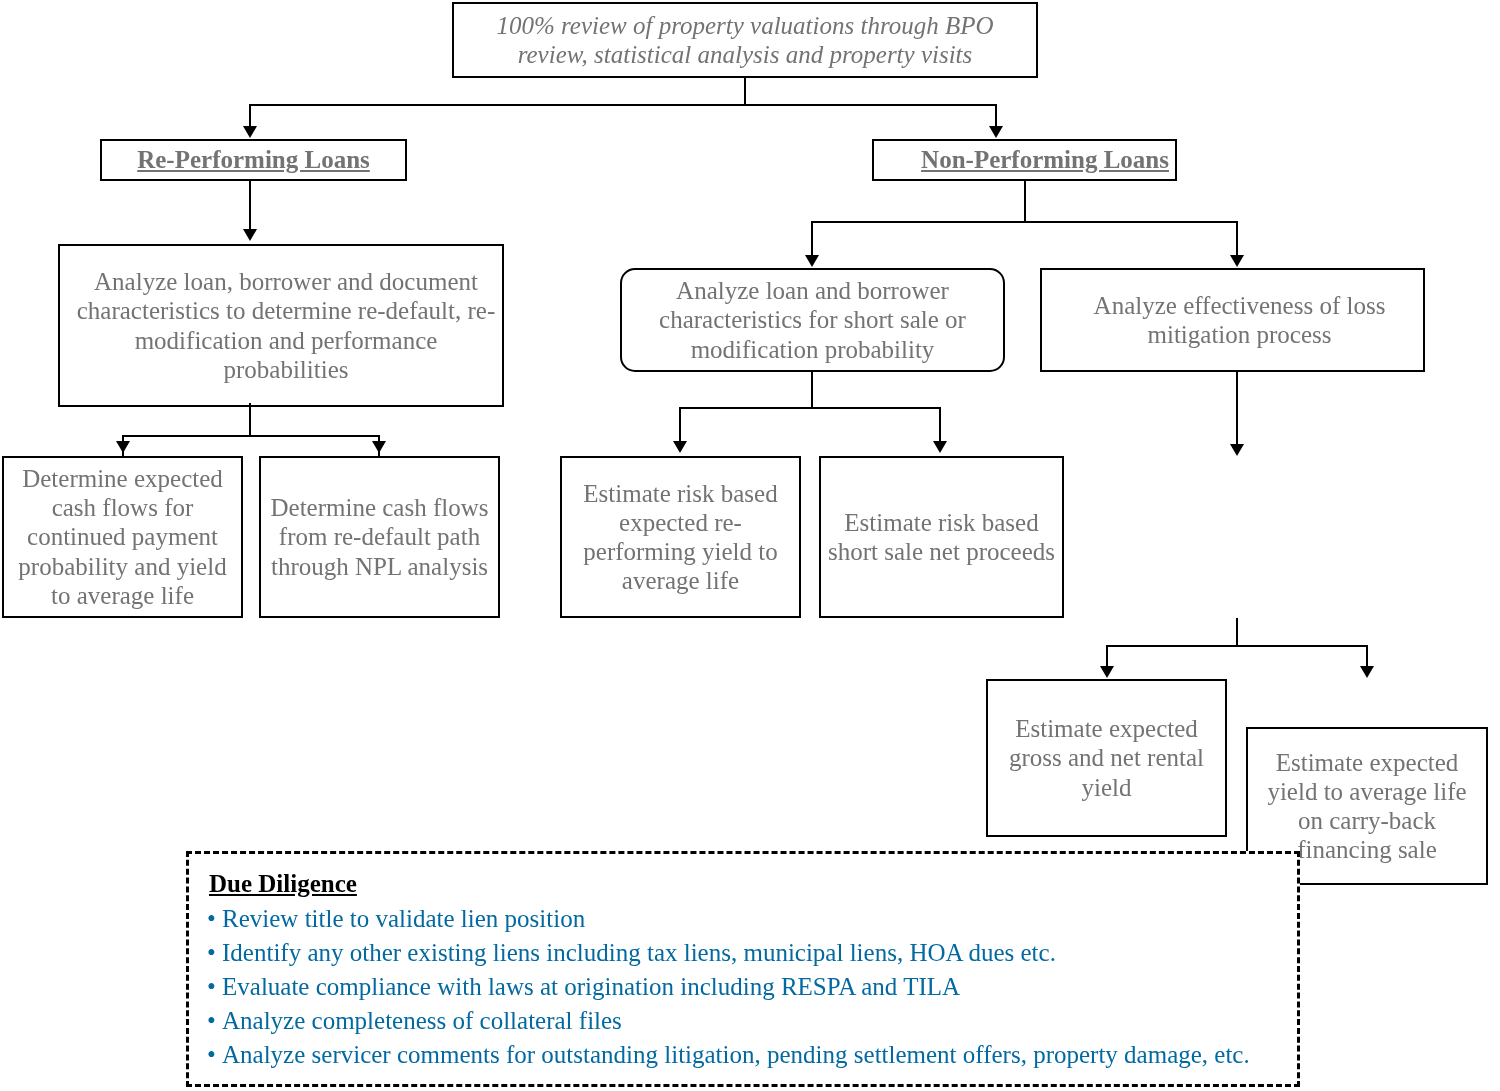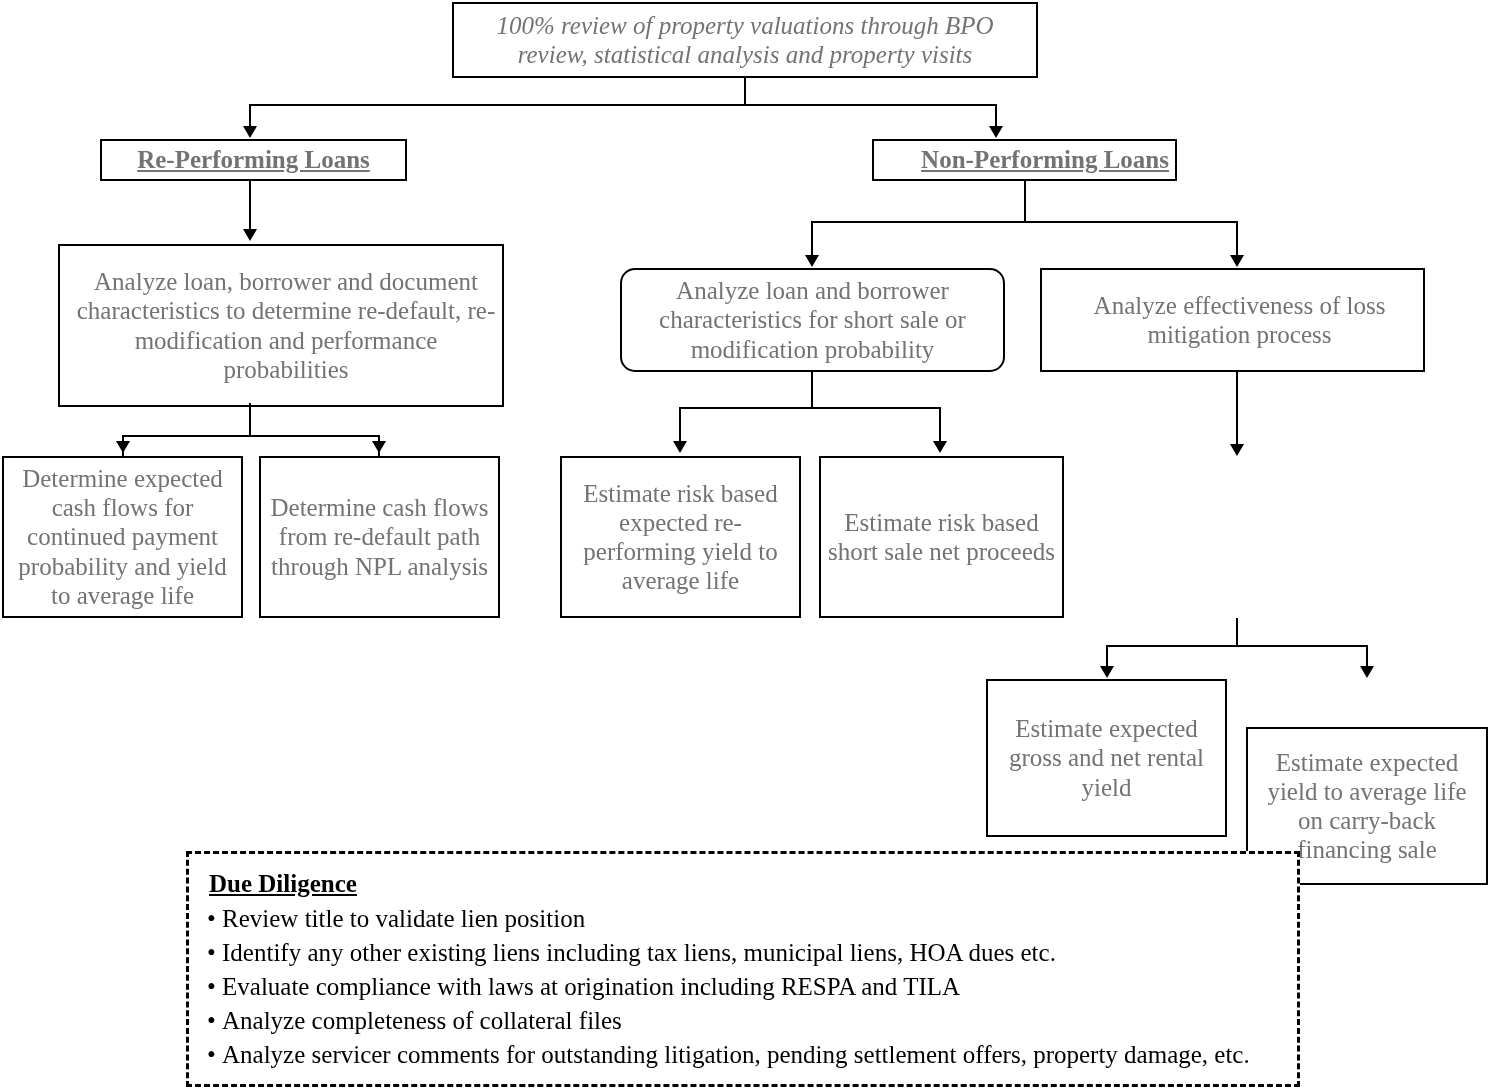--- a/index.html
+++ b/index.html
@@ -79,21 +79,21 @@
     color: #000000;
     margin: 0 0 4px 2px;
   }
   .dd-list {
     list-style: none;
     margin: 0;
     padding: 0;
   }
   .dd-list li {
     font-size: 25px;
-    color: #000000;
+    color: #0369a1;
     line-height: 1.36;
     white-space: nowrap;
   }
   .dd-list li::before {
     content: "\2022\00a0";
   }
 </style>
 </head>
 <body>
 

